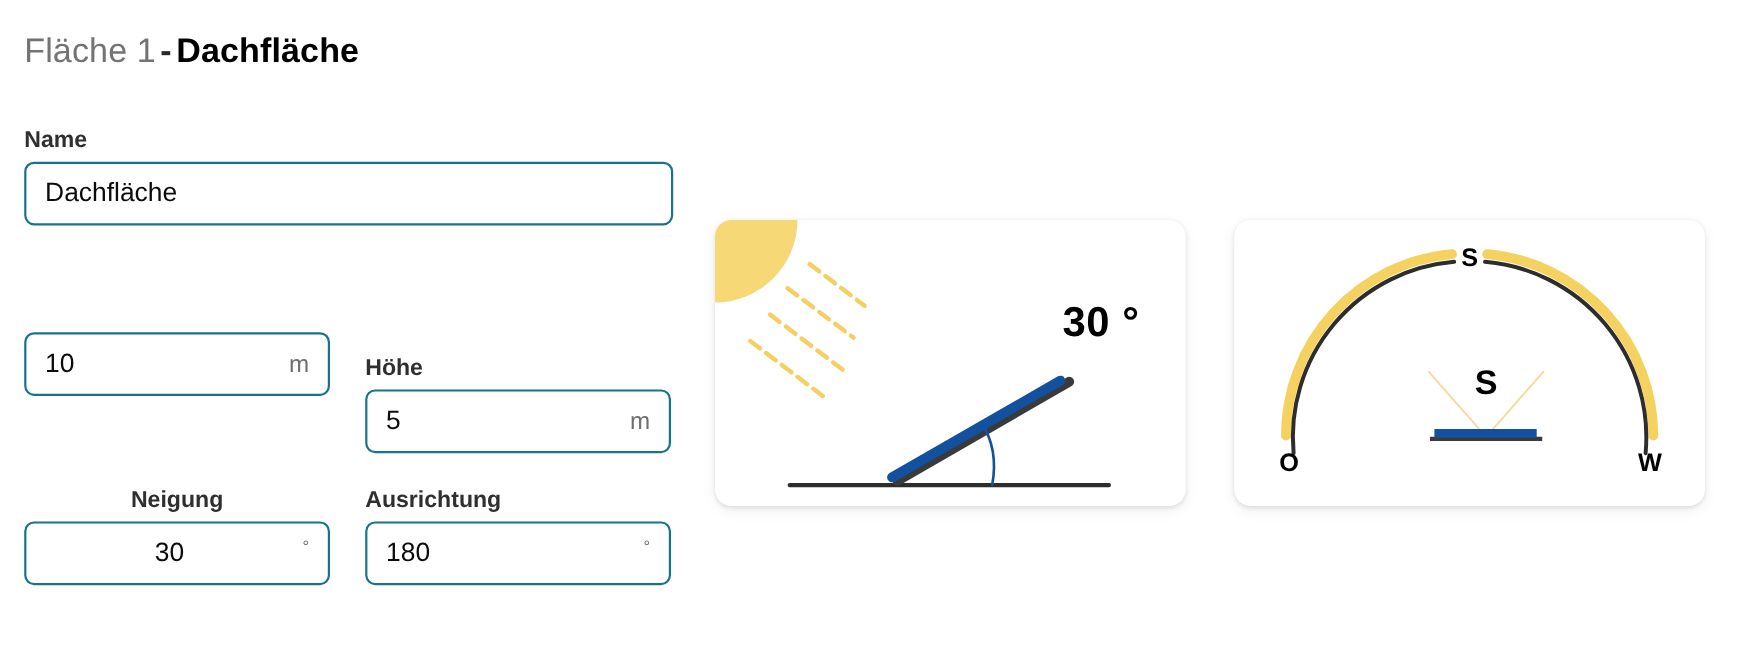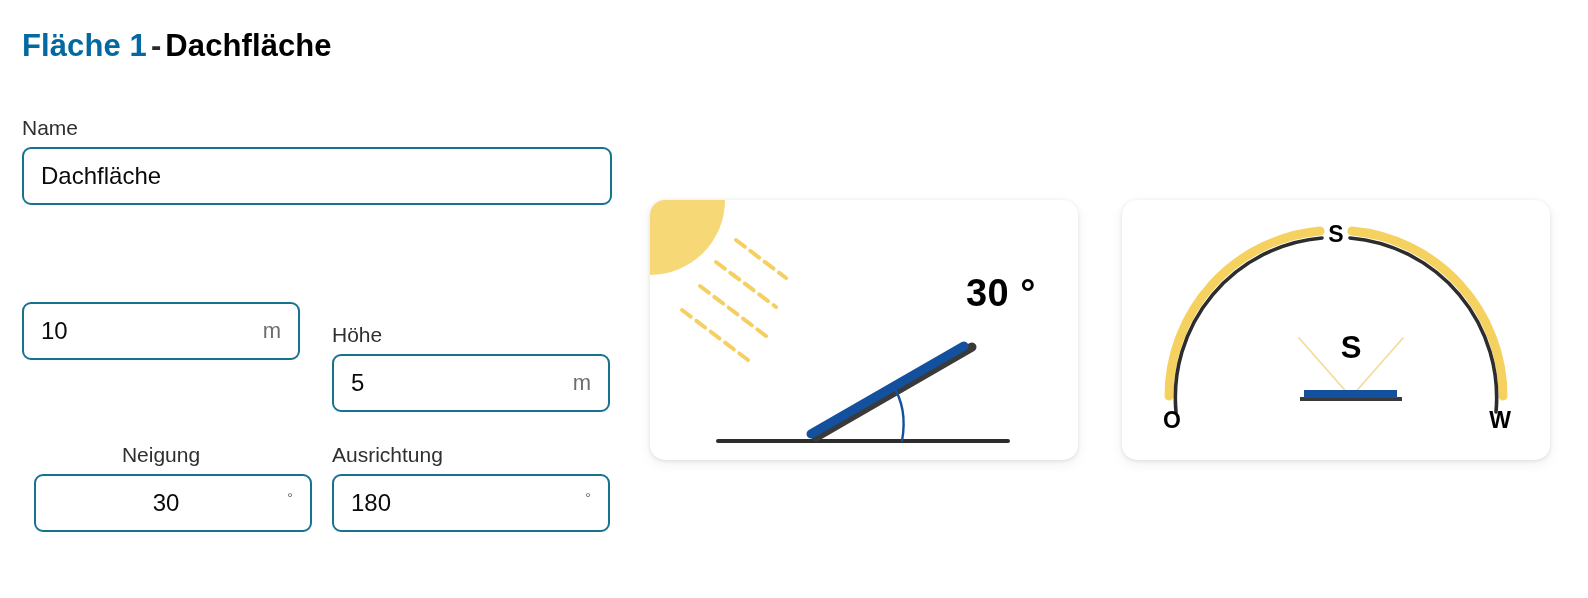--- a/index.html
+++ b/index.html
@@ -26,22 +26,22 @@
   .page-title {
     position: absolute;
     left: 22px;
     top: 27px;
     font-size: 31px;
     line-height: 38px;
     letter-spacing: 0.1px;
     white-space: nowrap;
   }
   .page-title .title-plain {
-    font-weight: 700;
-    color: #0369a1;
+    font-weight: 400;
+    color: #737373;
   }
   .page-title .title-sep {
     font-weight: 700;
     color: #2b2b2b;
     padding: 0 4px;
   }
   .page-title .title-strong {
     font-weight: 700;
     color: #000000;
   }
@@ -52,21 +52,21 @@
     left: 0;
     top: 0;
   }
   .field {
     position: absolute;
   }
   .field-label {
     font-size: 21px;
     line-height: 25px;
     color: #2f2f2f;
-    font-weight: 400;
+    font-weight: 700;
     margin-bottom: 7px;
     white-space: nowrap;
   }
   .input-box {
     box-sizing: border-box;
     border: 2px solid #17738d;
     border-radius: 9px;
     background: #ffffff;
     height: 58px;
     display: flex;
@@ -98,21 +98,21 @@
   }
 
   .field-name  { left: 22px;  top: 115px; width: 590px; }
   .field-name .input-box { width: 590px; }
 
   .field-laenge      { left: 22px;  top: 278px; width: 278px; }
   .field-laenge .input-box { width: 278px; margin-top: 24px; }
   .field-hoehe       { left: 332px; top: 278px; width: 278px; margin-top: 44px; }
   .field-hoehe .input-box { width: 278px; }
   .field-neigung     { left: 22px;  top: 442px; width: 278px; text-align: center; }
-  .field-neigung .input-box { width: 278px; margin-left: 12px; }
+  .field-neigung .input-box { width: 278px; }
   .field-ausrichtung { left: 332px; top: 442px; width: 278px; }
   .field-ausrichtung .input-box { width: 278px; }
 
   
   .viz-card {
     position: absolute;
     top: 200px;
     height: 260px;
     background: #ffffff;
     border-radius: 15px;

